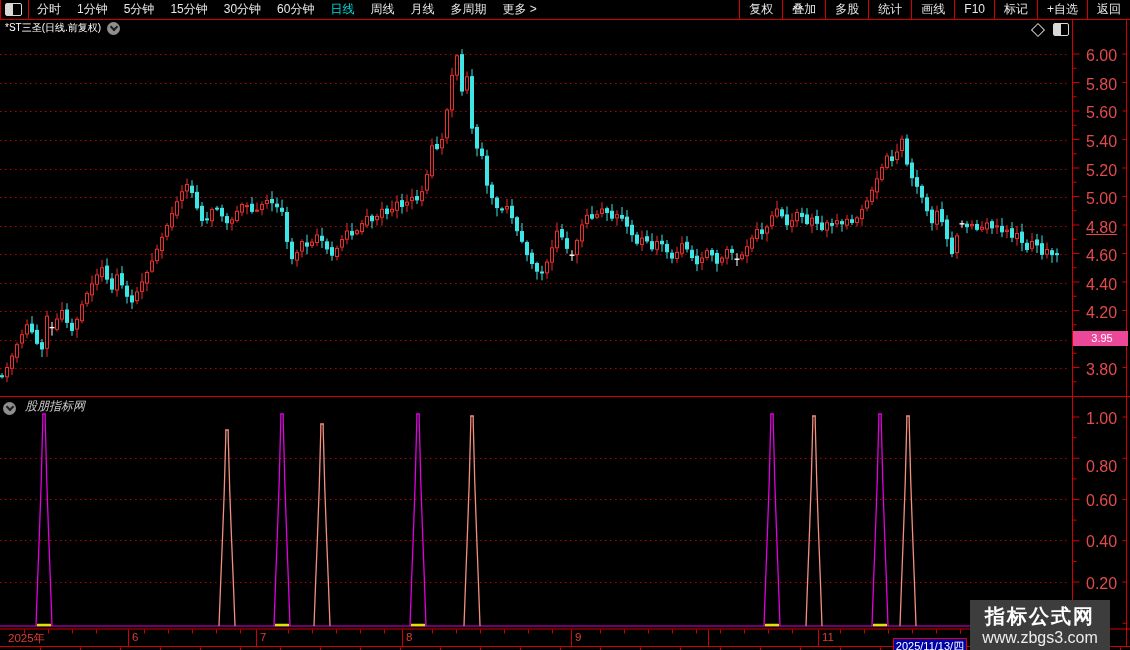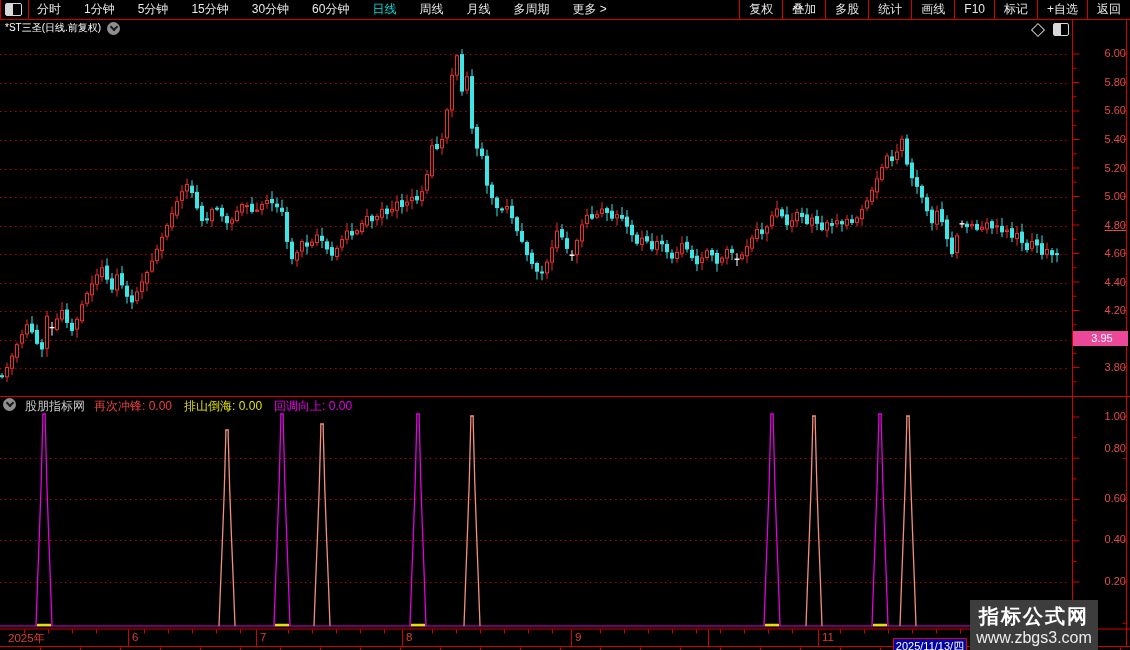--- a/index.html
+++ b/index.html
@@ -18,32 +18,32 @@
   .rt-item:last-child{border-right:1px solid #d40000;}
   .titlebar{position:absolute;left:5px;top:21px;display:flex;align-items:center;gap:6px;z-index:10;
             color:#ffffff;font-size:10px;}
   .chevron-circle{width:13px;height:13px;border-radius:7px;background:#8f8f8f;flex:0 0 auto;}
   .chevron-circle::after{content:"";display:block;width:4px;height:4px;border-right:2px solid #1d1d1d;
             border-bottom:2px solid #1d1d1d;transform:rotate(45deg);margin:2px auto 0;}
   .title-icons{position:absolute;top:23px;left:1033px;display:flex;align-items:center;gap:10px;z-index:10;}
   .diamond{width:8px;height:8px;border:1.5px solid #cfcfcf;transform:rotate(45deg);}
   .half-square{width:14px;height:11px;border:1.5px solid #d9d9d9;border-radius:2px;
             background:linear-gradient(90deg,#d9d9d9 0 50%,transparent 50%);}
-  .ylab{position:absolute;left:1086px;width:40px;font-size:11px;color:#e34b4b;z-index:5;text-align:right;}
+  .ylab{position:absolute;left:1086px;width:40px;font-size:16px;color:#e34b4b;z-index:5;}
   .price-tag{position:absolute;left:1073px;width:52px;height:15px;background:#ec4899;color:#fff;
             font-size:11px;line-height:15px;padding-left:3px;z-index:6;text-align:center;}
-  .ind-header{position:absolute;left:3px;top:398px;display:flex;align-items:flex-start;gap:9px;
-            font-size:12px;z-index:10;white-space:nowrap;}
+  .ind-header{position:absolute;left:3px;top:398px;display:flex;align-items:flex-end;gap:9px;
+            font-size:12px;z-index:10;white-space:nowrap;font-style:italic;}
   .ind-src{color:#c8c8c8;}
   .ind-field{font-weight:normal;}
   .xlab{position:absolute;top:631px;font-size:11.5px;color:#e03a3a;z-index:5;white-space:nowrap;}
   .date-tag{position:absolute;left:893px;top:630px;width:74px;height:24px;box-sizing:border-box;
             background:#0000a8;border:1px solid #e00000;color:#fff;font-size:11px;line-height:15px;
             text-align:center;z-index:6;white-space:nowrap;margin-top:8px;}
-  .watermark{position:absolute;left:970px;top:600px;width:128px;height:50px;background:#3d3d3d;
+  .watermark{position:absolute;left:970px;top:600px;width:140px;height:50px;background:#3d3d3d;
             display:flex;flex-direction:column;align-items:center;justify-content:center;z-index:50;}
   .wm1{color:#ffffff;font-size:20px;font-weight:bold;letter-spacing:2px;line-height:24px;}
   .wm2{color:#ececec;font-size:16px;line-height:19px;}
 </style>
 </head>
 <body>
 
 <div id="app">
   <svg id="chart-svg" width="1130" height="650">
       <line x1="0" y1="54.5" x2="1070" y2="54.5" stroke="#b80000" stroke-width="1" stroke-dasharray="1.5 3.5"></line>
@@ -632,21 +632,21 @@
       <path d="M 764 626 L 765.5 583.6 L 767.5 530.6 L 769.2 481.84000000000003 L 770.8 420 L 770.8 414 L 773.2 414 L 773.2 420 L 774.8 481.84000000000003 L 776.5 530.6 L 778.5 583.6 L 780 626" fill="none" stroke="#e000e0" stroke-width="1.3"></path>
       <path d="M 806 626 L 807.5 584 L 809.5 531.5 L 811.2 483.2 L 812.8 422 L 812.8 416 L 815.2 416 L 815.2 422 L 816.8 483.2 L 818.5 531.5 L 820.5 584 L 822 626" fill="none" stroke="#f2907f" stroke-width="1.3"></path>
       <line x1="873" y1="625" x2="887" y2="625" stroke="#e2e200" stroke-width="2.5"></line>
       <path d="M 872 626 L 873.5 583.6 L 875.5 530.6 L 877.2 481.84000000000003 L 878.8 420 L 878.8 414 L 881.2 414 L 881.2 420 L 882.8 481.84000000000003 L 884.5 530.6 L 886.5 583.6 L 888 626" fill="none" stroke="#e000e0" stroke-width="1.3"></path>
       <path d="M 900 626 L 901.5 584 L 903.5 531.5 L 905.2 483.2 L 906.8 422 L 906.8 416 L 909.2 416 L 909.2 422 L 910.8 483.2 L 912.5 531.5 L 914.5 584 L 916 626" fill="none" stroke="#f2907f" stroke-width="1.3"></path>
     </svg>
 
   <div class="toolbar">
     <div class="tool-icon"></div>
     <div class="tf-sep"></div>
-    <div id="tf-items" style="display:flex;gap:7px;">
+    <div id="tf-items" style="display:flex;">
         <span class="tf-item">分时</span>
         <span class="tf-item">1分钟</span>
         <span class="tf-item">5分钟</span>
         <span class="tf-item">15分钟</span>
         <span class="tf-item">30分钟</span>
         <span class="tf-item">60分钟</span>
         <span class="tf-item active">日线</span>
         <span class="tf-item">周线</span>
         <span class="tf-item">月线</span>
         <span class="tf-item">多周期</span>
@@ -672,25 +672,20 @@
   <div class="title-icons">
     <span class="diamond"></span>
     <span class="half-square"></span>
   </div>
 
   <div class="price-tag" id="price-tag" style="top: 331px;">3.95</div>
 
   <div class="ind-header">
     <span class="chevron-circle"></span>
     <span class="ind-src">股朋指标网</span>
-    <span id="ind-fields" style="display:flex;gap:12px;">
-        <span class="ind-field" style="color: rgb(240, 64, 64);">再次冲锋: 0.00</span>
-        <span class="ind-field" style="color: rgb(226, 226, 0);">排山倒海: 0.00</span>
-        <span class="ind-field" style="color: rgb(232, 0, 232);">回调向上: 0.00</span>
-      </span>
   </div>
 
   <div class="xlab" style="left:8px;">2025年</div>
   <div id="month-labels">
       <div class="xlab" style="left: 132px;">6</div>
       <div class="xlab" style="left: 260px;">7</div>
       <div class="xlab" style="left: 406px;">8</div>
       <div class="xlab" style="left: 575px;">9</div>
       <div class="xlab" style="left: 680px; margin-top: 36px;">10</div>
       <div class="xlab" style="left: 822px;">11</div>
@@ -706,17 +701,17 @@
     <div class="ylab" style="top: 104px;">5.60</div>
     <div class="ylab" style="top: 133px;">5.40</div>
     <div class="ylab" style="top: 162px;">5.20</div>
     <div class="ylab" style="top: 190px;">5.00</div>
     <div class="ylab" style="top: 219px; text-decoration: underline;">4.80</div>
     <div class="ylab" style="top: 247px;">4.60</div>
     <div class="ylab" style="top: 276px;">4.40</div>
     <div class="ylab" style="top: 304px;">4.20</div>
     <div class="ylab" style="top: 361px;">3.80</div>
     <div class="ylab" style="top: 410px;">1.00</div>
-    <div class="ylab" style="top: 442px;">0.80</div>
+    <div class="ylab" style="top: 458px;">0.80</div>
     <div class="ylab" style="top: 492px;">0.60</div>
     <div class="ylab" style="top: 533px;">0.40</div>
     <div class="ylab" style="top: 575px;">0.20</div>
   </div>
 
 </body></html>

